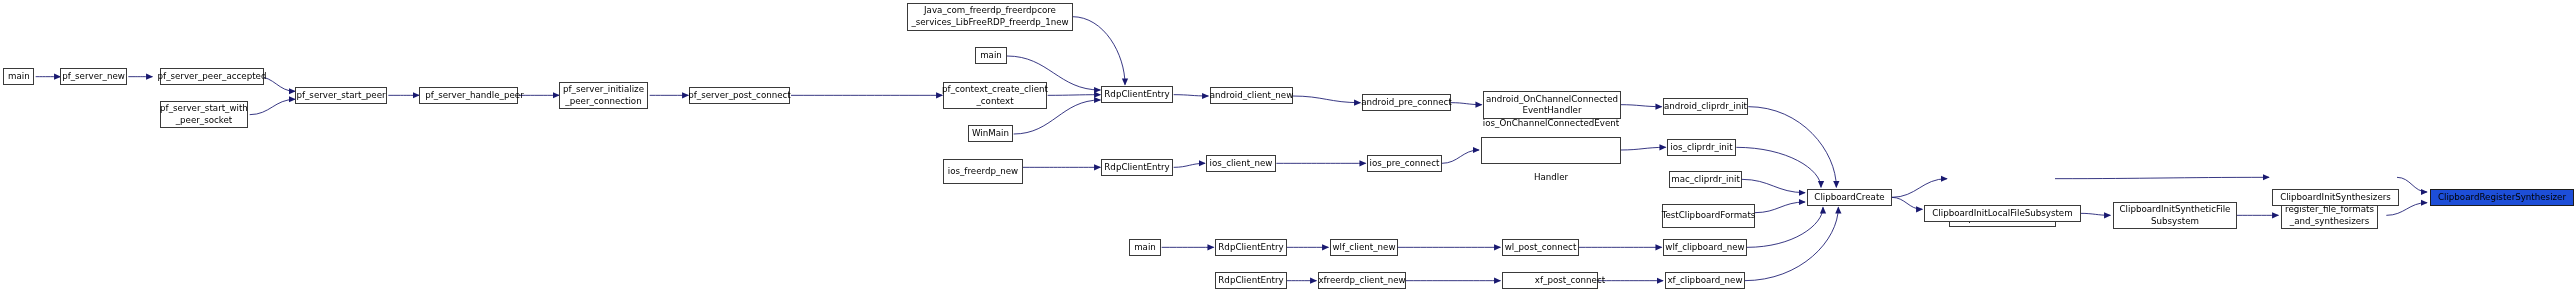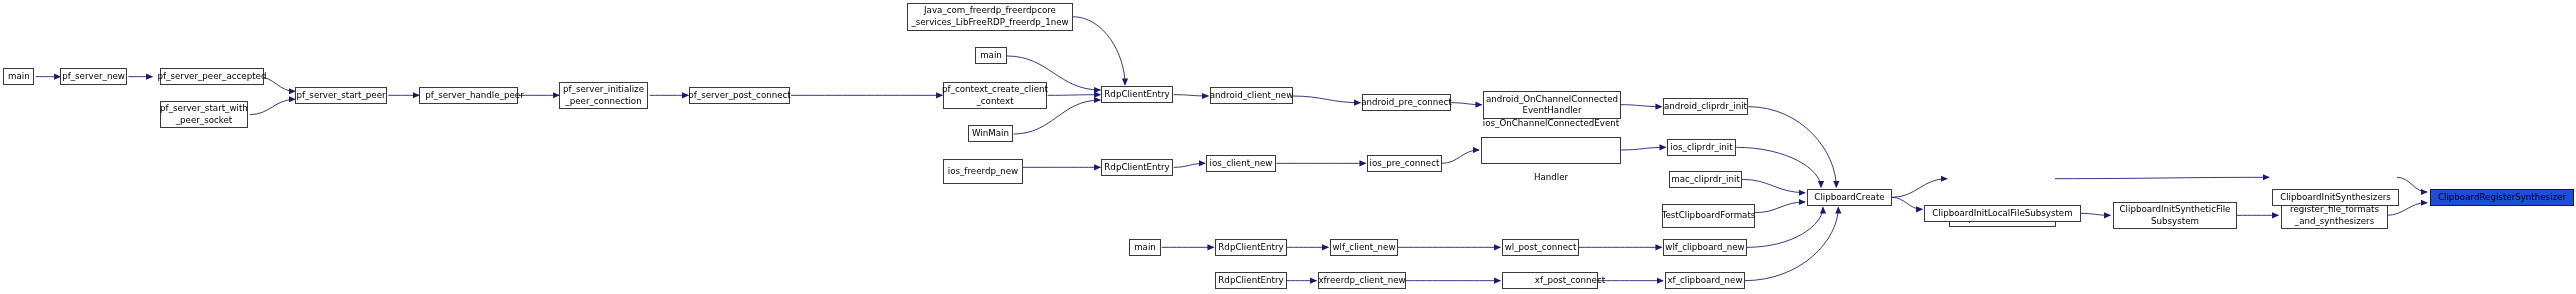--- a/index.html
+++ b/index.html
@@ -212,21 +212,21 @@
       <div class="node" style="left: 1949px; top: 170px; width: 107px; height: 17.4px; margin-top: 40px;">
         <div class="nl">ClipboardInitFormats</div>
       </div>
       <div class="node" style="left: 1924px; top: 205px; width: 157px; height: 17.4px;">
         <div class="nl">ClipboardInitLocalFileSubsystem</div>
       </div>
       <div class="node" style="left: 2113px; top: 202px; width: 124px; height: 27px;">
         <div class="nl">ClipboardInitSyntheticFile</div>
         <div class="nl">Subsystem</div>
       </div>
-      <div class="node" style="left: 2281px; top: 202px; width: 107px; height: 27px;">
+      <div class="node" style="left: 2281px; top: 202px; width: 97px; height: 27px;">
         <div class="nl">register_file_formats</div>
         <div class="nl">_and_synthesizers</div>
       </div>
       <div class="node" style="left: 2272px; top: 169px; width: 127px; height: 17.4px; margin-top: 20px;">
         <div class="nl">ClipboardInitSynthesizers</div>
       </div>
       <div class="node highlight" style="left: 2430px; top: 189px; width: 144px; height: 17.4px;">
         <div class="nl">ClipboardRegisterSynthesizer</div>
       </div>
     </div>

